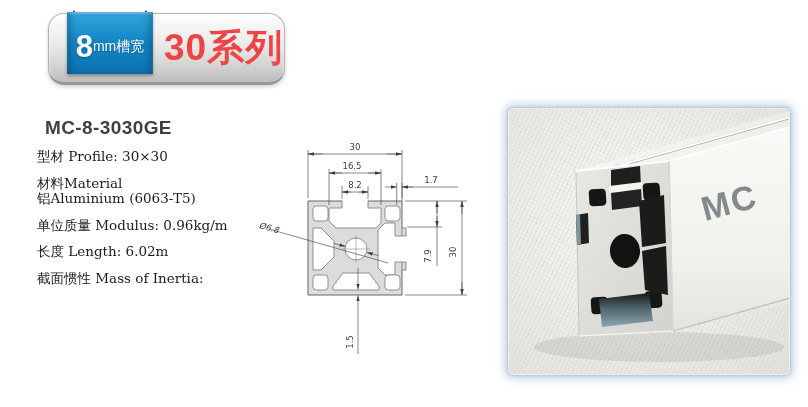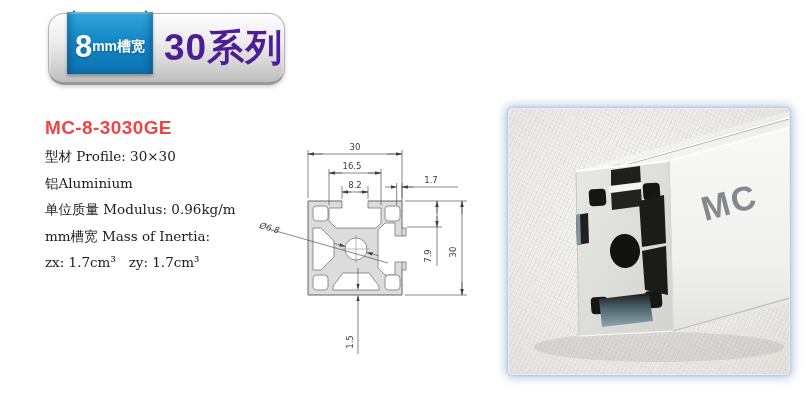--- a/index.html
+++ b/index.html
@@ -21,33 +21,33 @@
   .fold.l{left:19px}.fold.r{left:91px}
   .ribbon{
     position:absolute;left:19px;top:-1px;width:86px;height:62px;
     background:linear-gradient(180deg,#33a6da 0%,#1488c7 45%,#0d71b0 100%);
     box-shadow:inset 7px 0 9px -5px rgba(0,40,70,.45), inset -7px 0 9px -5px rgba(0,40,70,.45),
                inset 0 2px 2px rgba(255,255,255,.35), 0 2px 3px rgba(0,0,0,.3);
     display:flex;align-items:center;justify-content:center;padding-top:6px;box-sizing:border-box;
     color:#fff;text-shadow:0 1px 2px rgba(0,50,90,.45);white-space:nowrap;
   }
   .ribbon .big{font-size:31px;font-weight:bold;line-height:1;}
-  .ribbon .small{font-size:14px;font-weight:bold;line-height:1;}
+  .ribbon .small{font-size:14px;font-weight:normal;line-height:1;}
   .series{
     position:absolute;left:116px;top:50%;transform:translateY(-53%);
-    font-size:37px;font-weight:bold;letter-spacing:1px;color:#4c1d95;
+    font-size:37px;font-weight:bold;letter-spacing:1px;color:#ef4444;
   }
 
   
   .model{
     position:absolute;left:45px;top:117px;
-    font-size:19px;font-weight:bold;letter-spacing:.4px;color:#ef4444;
+    font-size:19px;font-weight:bold;letter-spacing:.4px;color:#404040;
   }
   .specs{
-    position:absolute;left:45px;top:149px;width:215px;
+    position:absolute;left:37px;top:149px;width:215px;
     font-family:"DejaVu Serif","Liberation Serif",serif;
     font-size:13.5px;line-height:15.5px;color:#1c1c1c;
   }
   .specs p{margin:0 0 11px 0;}
   .specs .line{display:block;}
 
   
   .drawing{position:absolute;left:255px;top:130px;}
   .dimtxt{font-family:"DejaVu Sans",sans-serif;font-size:8.5px;fill:#3c3c3c;}
 
@@ -81,30 +81,33 @@
     <div class="series">30系列</div>
   </div>
 
   <div class="model">MC-8-3030GE</div>
 
   <div class="specs">
     <p>
       <span class="line">型材 Profile: 30×30</span>
     </p>
     <p>
-      <span class="line">铝Aluminium</span>
+      <span class="line">材料Material</span>
+      <span class="line">铝Aluminium (6063-T5)</span>
     </p>
     <p>
       <span class="line">单位质量 Modulus: 0.96kg/m</span>
     </p>
     <p>
-      <span class="line">mm槽宽 Mass of Inertia:</span>
-    </p>
-    <p>
-      <span class="line">zx: 1.7cm³&nbsp;&nbsp;&nbsp;zy: 1.7cm³</span>
+      <span class="line">长度 Length: 6.02m</span>
+    </p>
+    <p>
+      <span class="line">截面惯性 Mass of Inertia:</span>
+    </p>
+    <p>
     </p>
   </div>
 
   <svg class="drawing" width="215" height="250" viewBox="0 0 215 250">
     <defs>
       <marker id="arr" markerWidth="9" markerHeight="8" refX="8.5" refY="3.5" orient="auto">
         <path d="M0,1 L8.5,3.5 L0,6 Z" fill="#3c3c3c"></path>
       </marker>
     </defs>
 

